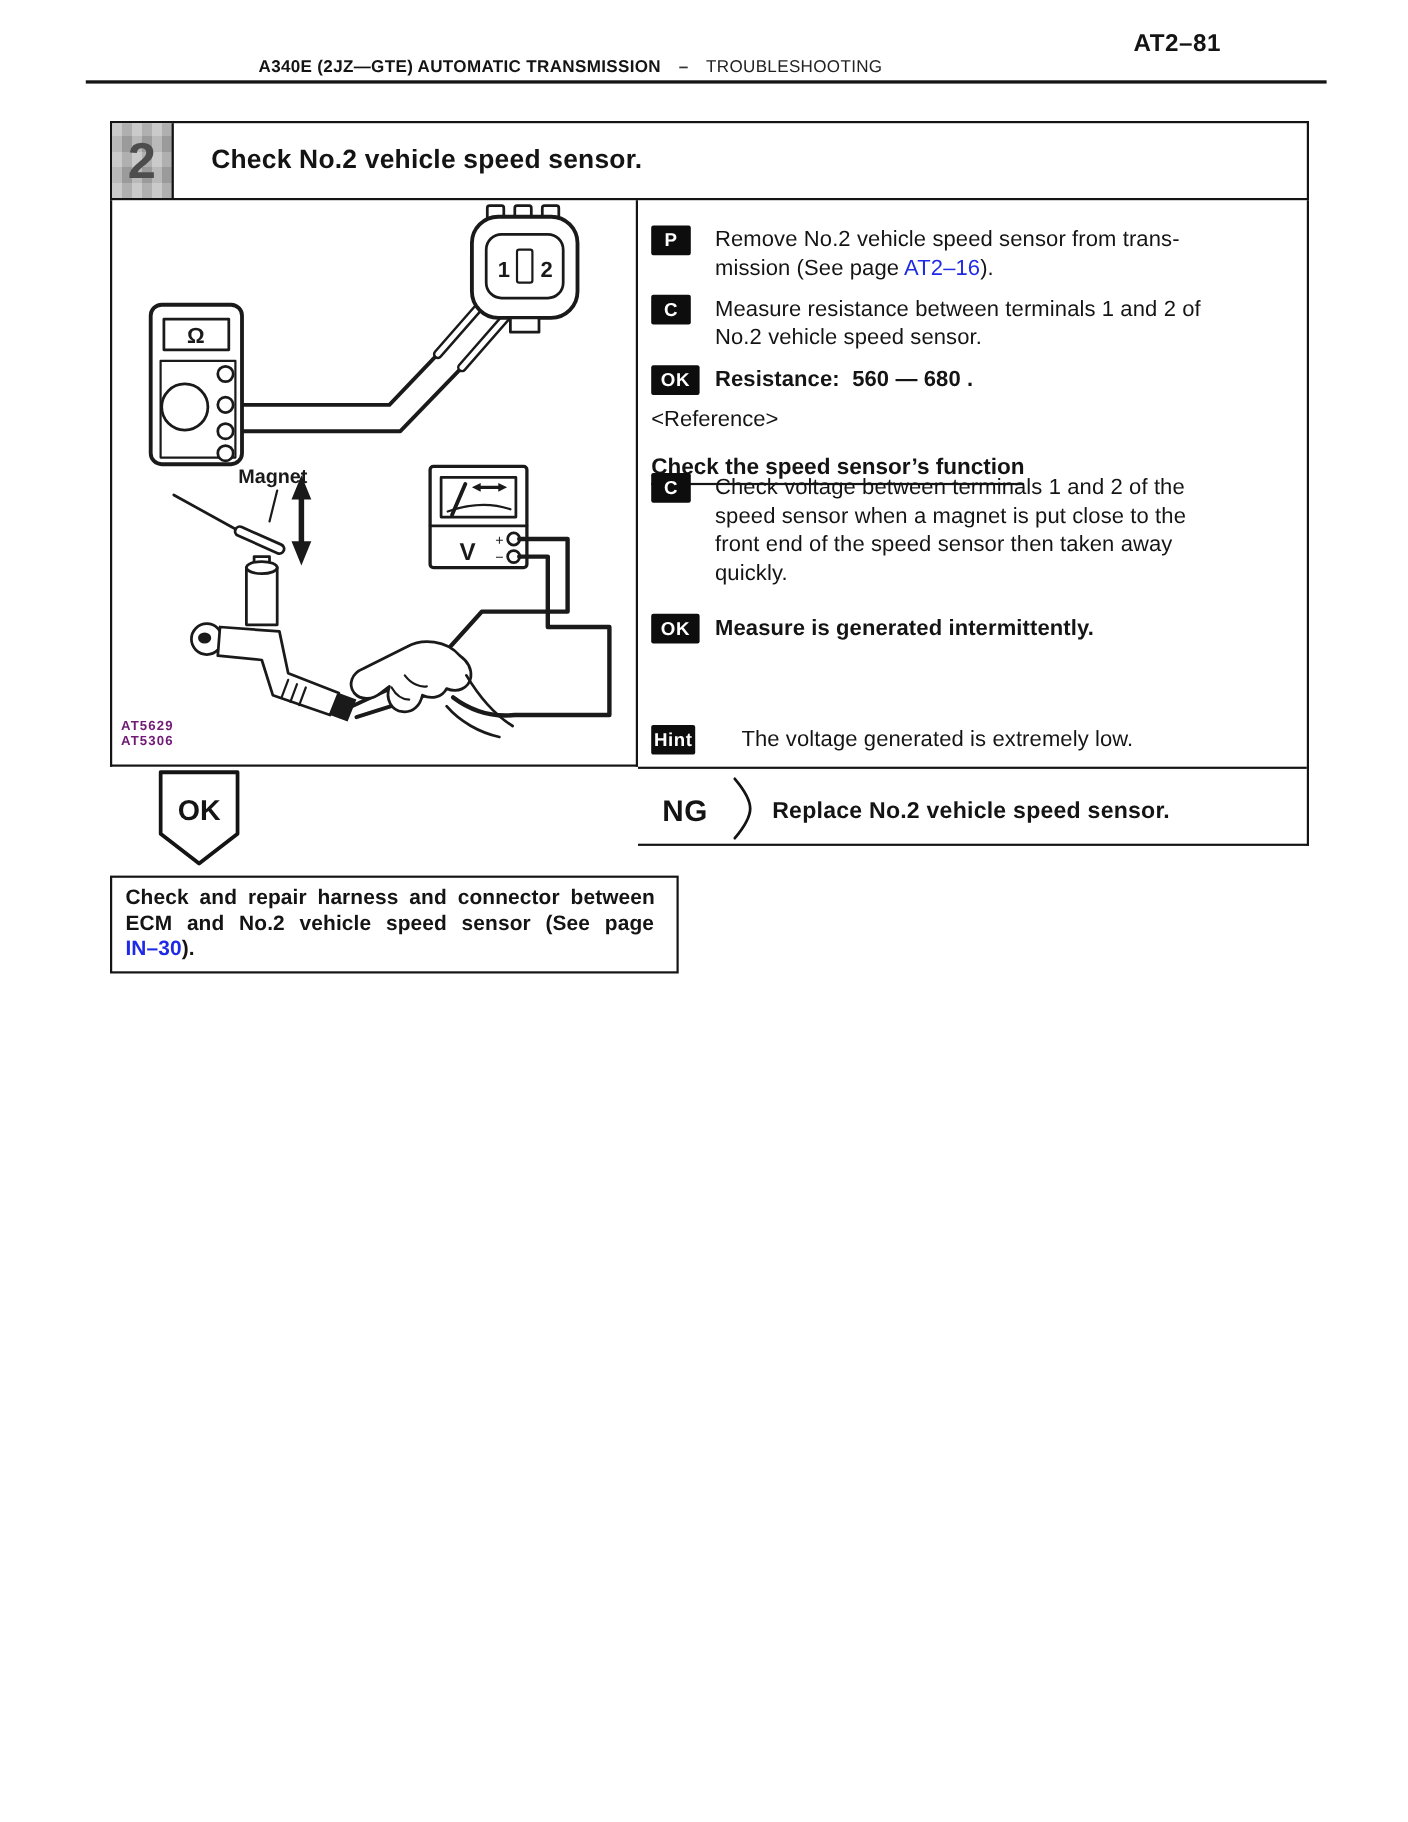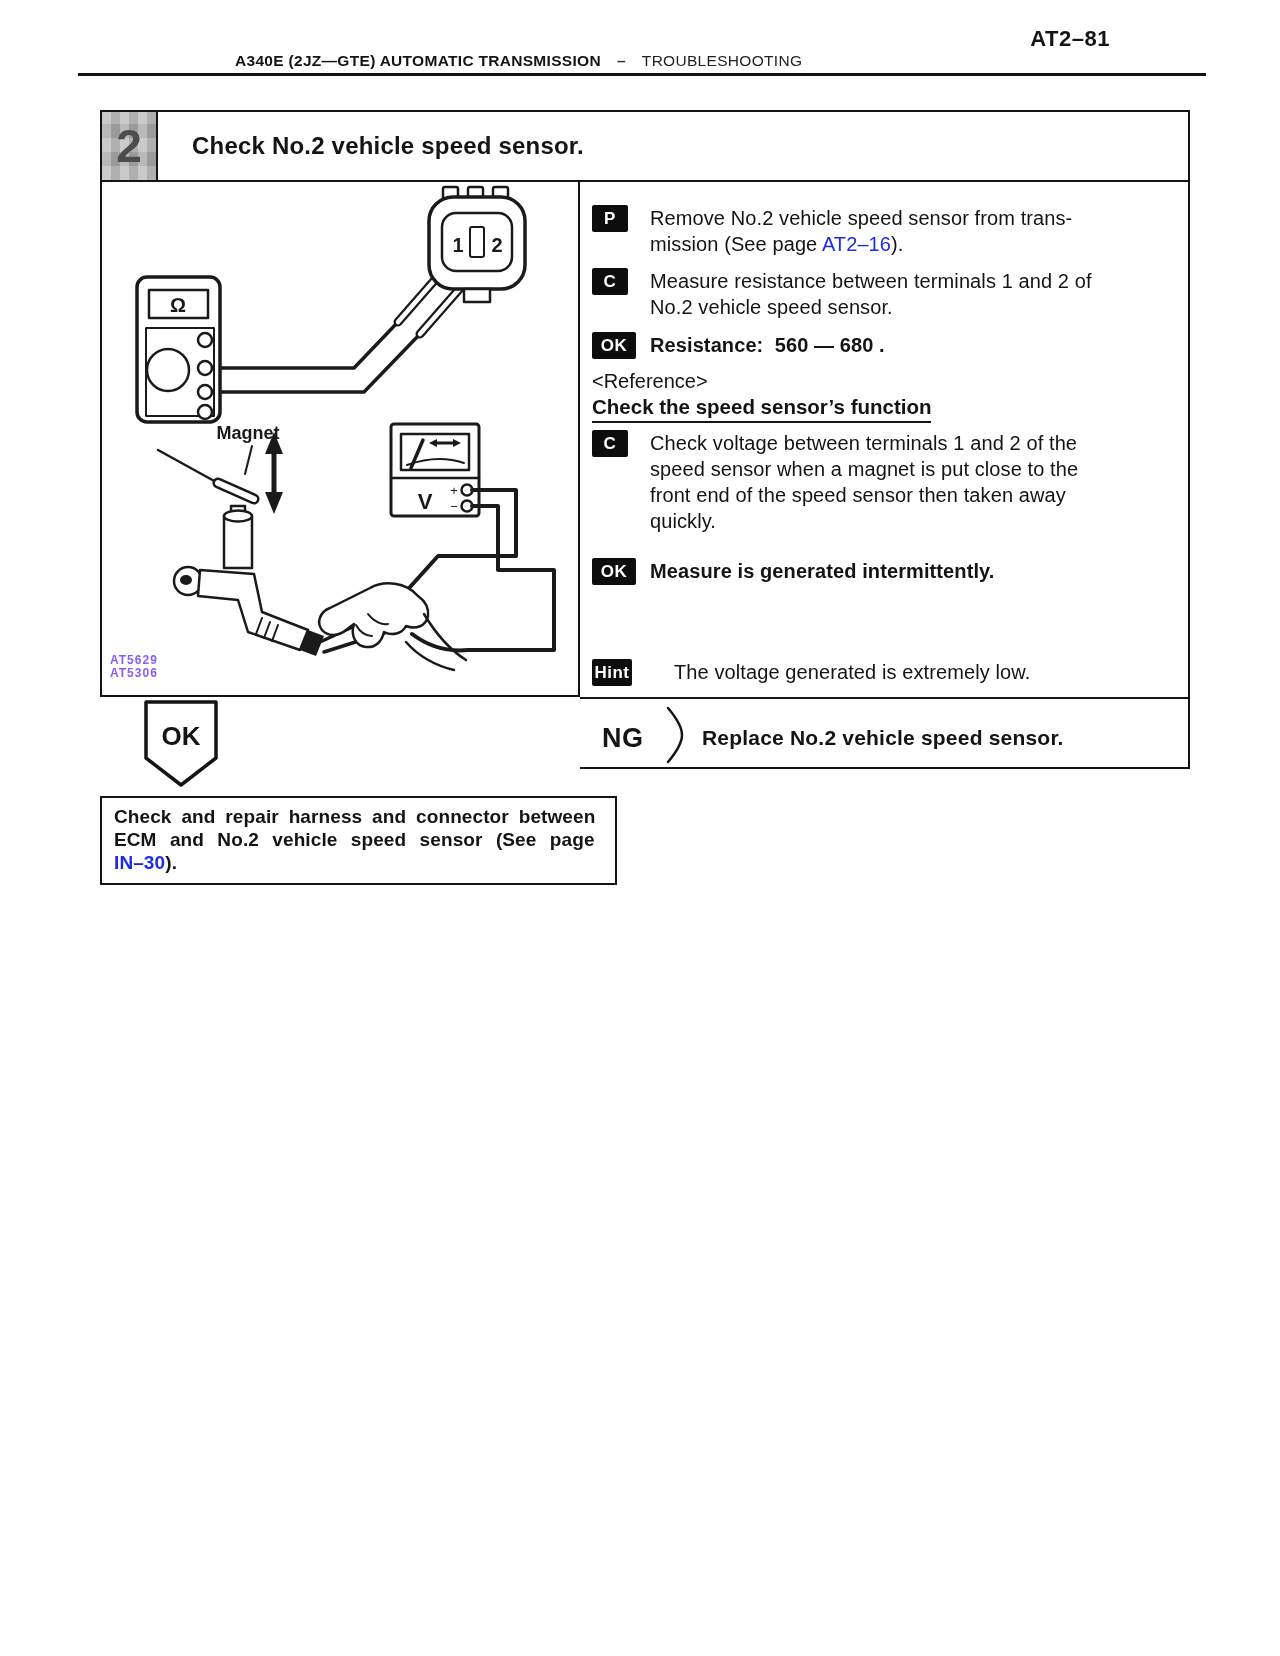--- a/index.html
+++ b/index.html
@@ -29,37 +29,37 @@
     border-right:2.5px solid #141414;display:flex;align-items:center;justify-content:center;}
   .step-num{font-size:46px;font-weight:700;color:#4d4d4d;line-height:1;}
   .step-title{position:absolute;left:90px;top:0;bottom:0;display:flex;align-items:center;
     font-size:24px;font-weight:700;letter-spacing:.2px;}
   
   .left-cell{left:100px;top:182px;width:480px;height:515px;box-sizing:border-box;
     border-left:2.5px solid #141414;border-right:2px solid #141414;border-bottom:2.5px solid #141414;}
   .right-cell{left:580px;top:182px;width:610px;height:587px;box-sizing:border-box;
     border-right:2.5px solid #141414;border-bottom:2.5px solid #141414;}
   .figure-codes{position:absolute;left:8px;top:472px;font-size:12px;font-weight:700;
-    letter-spacing:1px;line-height:13px;color:#8b5cf6;}
+    letter-spacing:1px;line-height:13px;color:#701a75;}
   
   .irow{position:absolute;left:12px;right:14px;display:grid;grid-template-columns:58px auto;}
   .irow.hint-grid{grid-template-columns:82px auto;}
   .badge{display:inline-block;background:#0d0d0d;color:#fff;font-weight:700;
     font-size:17px;line-height:27px;height:27px;text-align:center;border-radius:2px;
     letter-spacing:.5px;}
   .badge.b-p,.badge.b-c{width:36px;}
   .badge.b-ok{width:44px;}
   .badge.b-hint{width:40px;}
   .itext{font-size:20px;line-height:26px;letter-spacing:.1px;}
   .itext.bold{font-weight:700;}
   .pre{white-space:pre;}
   .link{color:#1f2ae6;}
   .ref-line{position:absolute;left:12px;font-size:20px;line-height:26px;}
   .func-line{position:absolute;left:12px;font-size:20.5px;line-height:26px;font-weight:700;
-    border-bottom:2.5px solid #141414;padding-bottom:1px;}
+    border-bottom:2.5px solid #141414;padding-bottom:1px;margin-top:18px;}
   
   .ng-row{position:absolute;left:0;right:0;top:515px;height:80px;box-sizing:border-box;
     border-top:2.5px solid #141414;}
   .ng-label{position:absolute;left:22px;top:50%;transform:translateY(-50%);
     font-size:27px;font-weight:700;letter-spacing:.5px;}
   .ng-bracket{position:absolute;left:86px;top:7px;}
   .ng-text{position:absolute;left:122px;top:50%;transform:translateY(-50%);
     font-size:21px;font-weight:700;letter-spacing:.2px;}
   
   .ok-connector{left:144px;top:700px;width:74px;height:88px;}

